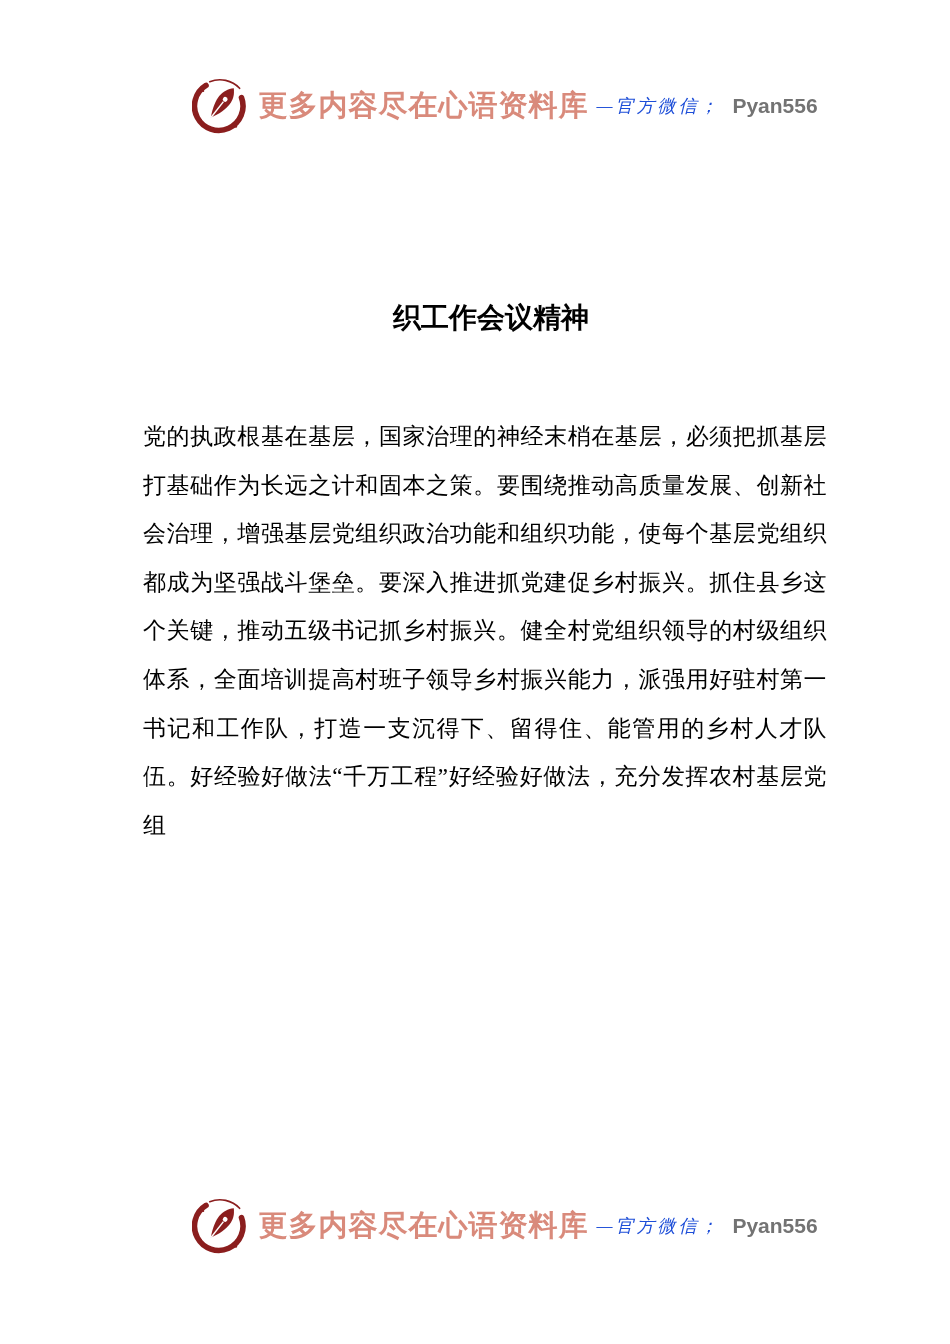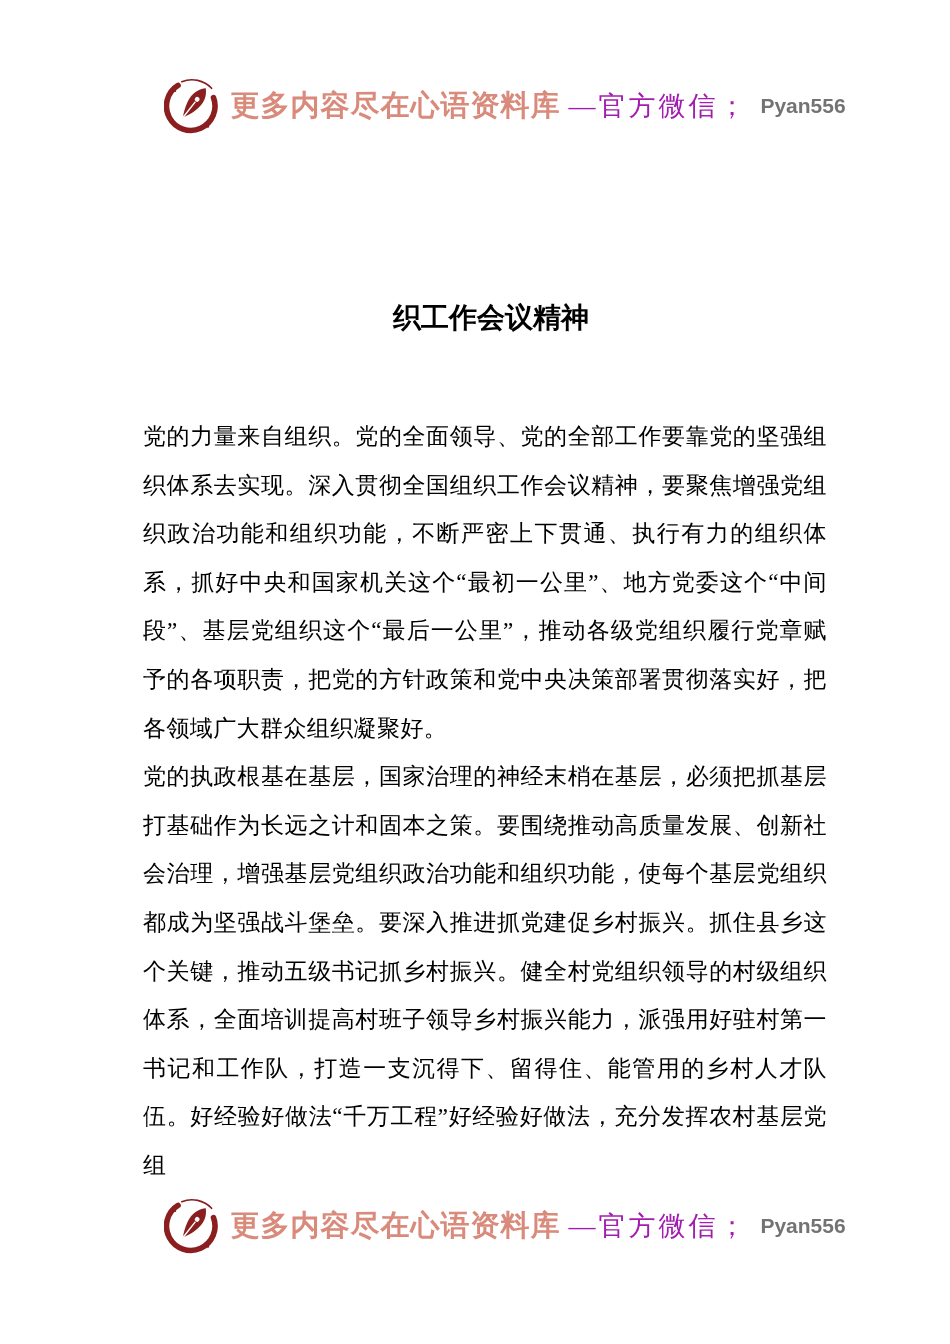--- a/index.html
+++ b/index.html
@@ -35,22 +35,23 @@
     flex: 0 0 auto;
     margin-right: 2px;
   }
   .watermark .brand {
     font-size: 29px;
     font-weight: bold;
     color: #D98A7B;
     letter-spacing: 1px;
   }
   .watermark .wx-label {
-    font-size: 27px;
-    color: #a21caf;
+    font-size: 18px;
+    color: #1d4ed8;
+    font-style: italic;
     letter-spacing: 3px;
   }
   .watermark .wx-id {
     font-size: 21px;
     color: #737373;
     font-family: "Liberation Sans", "DejaVu Sans", sans-serif;
     margin-left: 4px;
     font-weight: bold;
   }
 
@@ -103,21 +104,20 @@
       </svg>
     </span>
     <span class="brand">更多内容尽在心语资料库</span>
       <span class="wx-label">—官方微信；</span>
     <span class="wx-id">Pyan556</span>
   </div>
 
   <div class="doc-title line2">织工作会议精神</div>
 
   <div class="doc-body">
-    <p>党的力量来自组织。党的全面领导、党的全部工作要靠党的坚强组织体系去实现。深入贯彻全国组织工作会议精神，要聚焦增强党组织政治功能和组织功能，不断严密上下贯通、执行有力的组织体系，抓好中央和国家机关这个“最初一公里”、地方党委这个“中间段”、基层党组织这个“最后一公里”，推动各级党组织履行党章赋予的各项职责，把党的方针政策和党中央决策部署贯彻落实好，把各领域广大群众组织凝聚好。</p>
     <p>党的执政根基在基层，国家治理的神经末梢在基层，必须把抓基层打基础作为长远之计和固本之策。要围绕推动高质量发展、创新社会治理，增强基层党组织政治功能和组织功能，使每个基层党组织都成为坚强战斗堡垒。要深入推进抓党建促乡村振兴。抓住县乡这个关键，推动五级书记抓乡村振兴。健全村党组织领导的村级组织体系，全面培训提高村班子领导乡村振兴能力，派强用好驻村第一书记和工作队，打造一支沉得下、留得住、能管用的乡村人才队伍。好经验好做法“千万工程”好经验好做法，充分发挥农村基层党组</p>
   </div>
 
   <div class="watermark footer">
     <span class="logo">
       <svg viewBox="0 0 60 60" width="56" height="60" aria-hidden="true">
         <path d="M15 8 A26 26 0 1 0 53 21" fill="none" stroke="#8B1E1E" stroke-width="6" stroke-linecap="round"></path>
         <path d="M19 4 A29 29 0 0 1 51 11" fill="none" stroke="#8B1E1E" stroke-width="1.8" stroke-linecap="round"></path>
         <g transform="rotate(38 30 30)">
           <path d="M30 6 C39 15 40 27 30 46 C20 27 21 15 30 6 Z" fill="#8B1E1E"></path>

